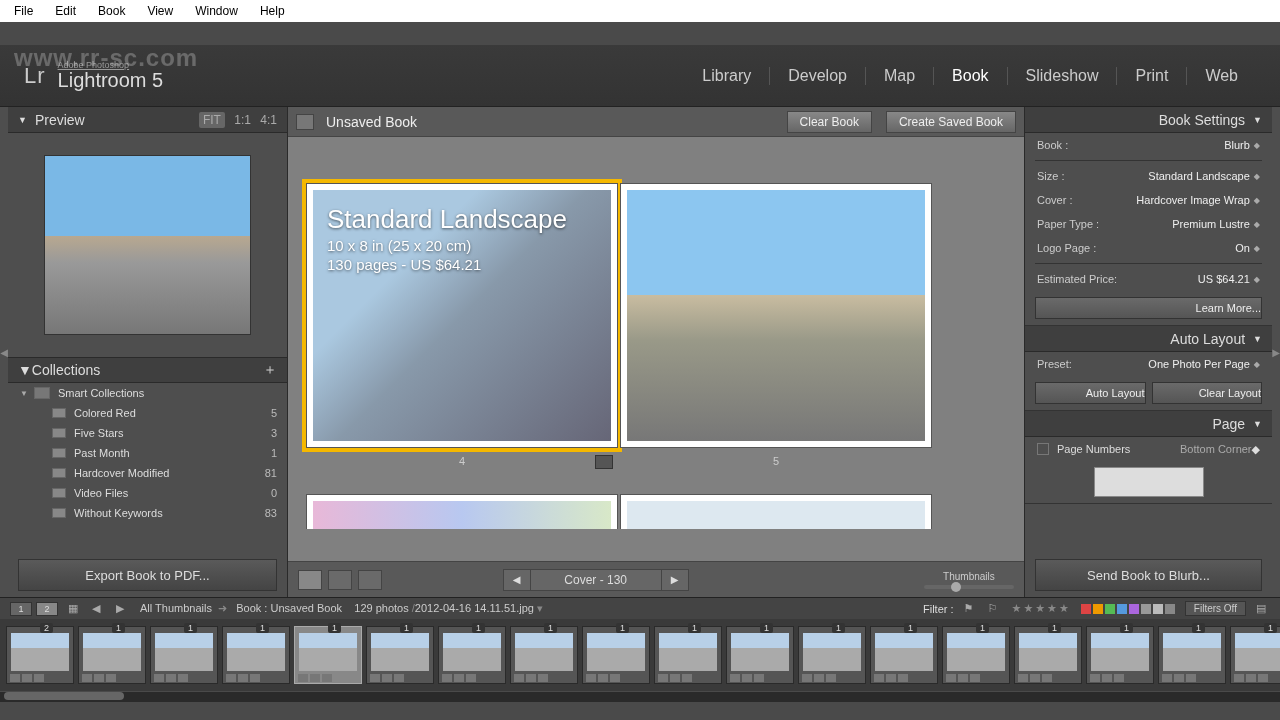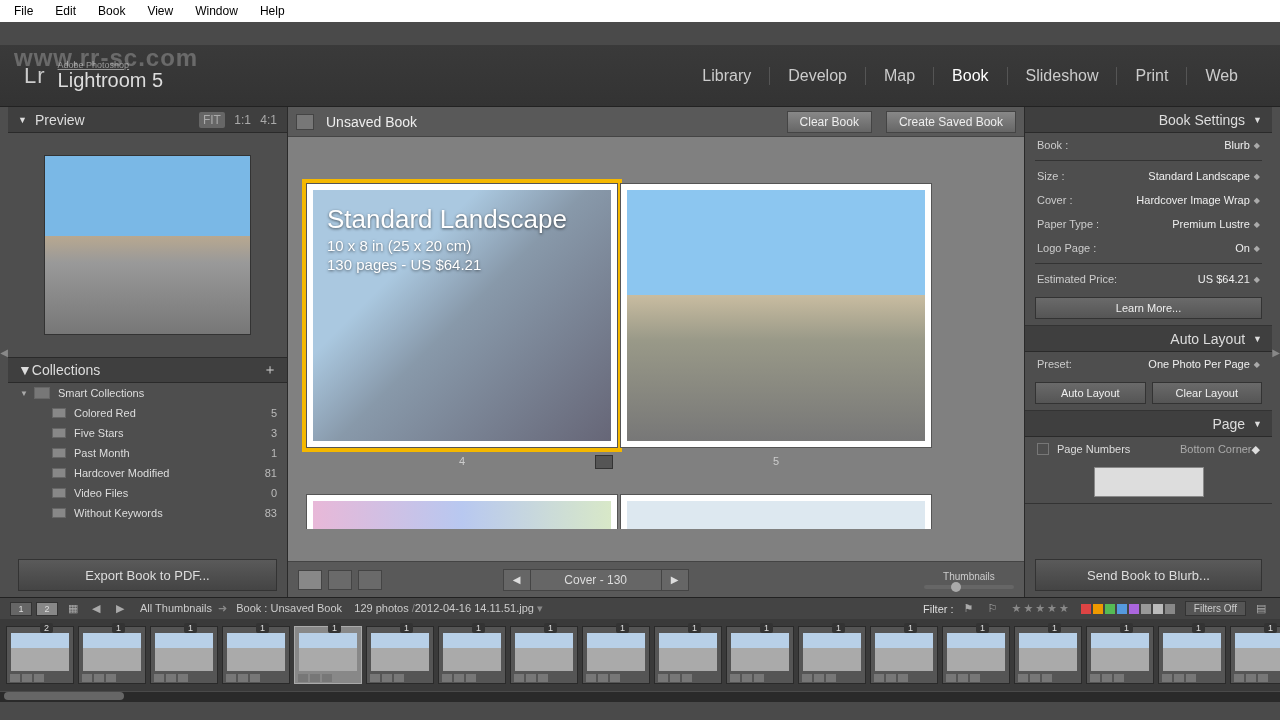--- a/index.html
+++ b/index.html
@@ -90,21 +90,21 @@
 .thumb-ctrl { display: flex; flex-direction: column; align-items: center; font-size: 10px; color: #ccc; margin-left: auto; }
 .thumb-ctrl .slider { width: 90px; height: 4px; background: #666; border-radius: 2px; position: relative; margin-top: 3px; }
 .thumb-ctrl .slider .knob { position: absolute; top: -3px; left: 30%; width: 10px; height: 10px; background: #aaa; border-radius: 50%; }
 
 
 .r-section { border-bottom: 1px solid #333; }
 .r-row { display: flex; align-items: center; height: 24px; padding: 0 12px; font-size: 11px; color: #ccc; }
 .r-row .val { margin-left: auto; color: #eee; }
 .r-row .caret { margin-left: 4px; font-size: 8px; color: #aaa; }
 .r-sep { height: 1px; background: #333; margin: 3px 10px; }
-.r-btn { margin: 6px 10px; padding: 4px 0; background: linear-gradient(#6a6a6a,#555); border: 1px solid #333; text-align: center; font-size: 11px; color: #eee; cursor: pointer; }
+.r-btn { margin: 6px 10px; padding: 4px 0; background: linear-gradient(#6a6a6a,#555); border: 1px solid #333; text-align: right; font-size: 11px; color: #eee; cursor: pointer; }
 .r-btn-row { display: flex; gap: 6px; padding: 4px 10px; }
 .r-btn-row .r-btn { flex: 1; margin: 2px 0; }
 .r-check { display: flex; align-items: center; height: 24px; padding: 0 12px; font-size: 11px; }
 .r-check .box { width: 12px; height: 12px; border: 1px solid #777; margin-right: 8px; }
 .r-swatch { margin: 6px auto; width: 110px; height: 30px; background: #ddd; border: 1px solid #888; }
 
 
 .film-bar { height: 22px; background: #444; display: flex; align-items: center; padding: 0 10px; gap: 10px; font-size: 11px; border-top: 1px solid #222; }
 .fb-pages { display: flex; gap: 4px; }
 .fb-page { width: 22px; height: 14px; background: #666; border: 1px solid #333; display: flex; align-items: center; justify-content: center; font-size: 9px; }

